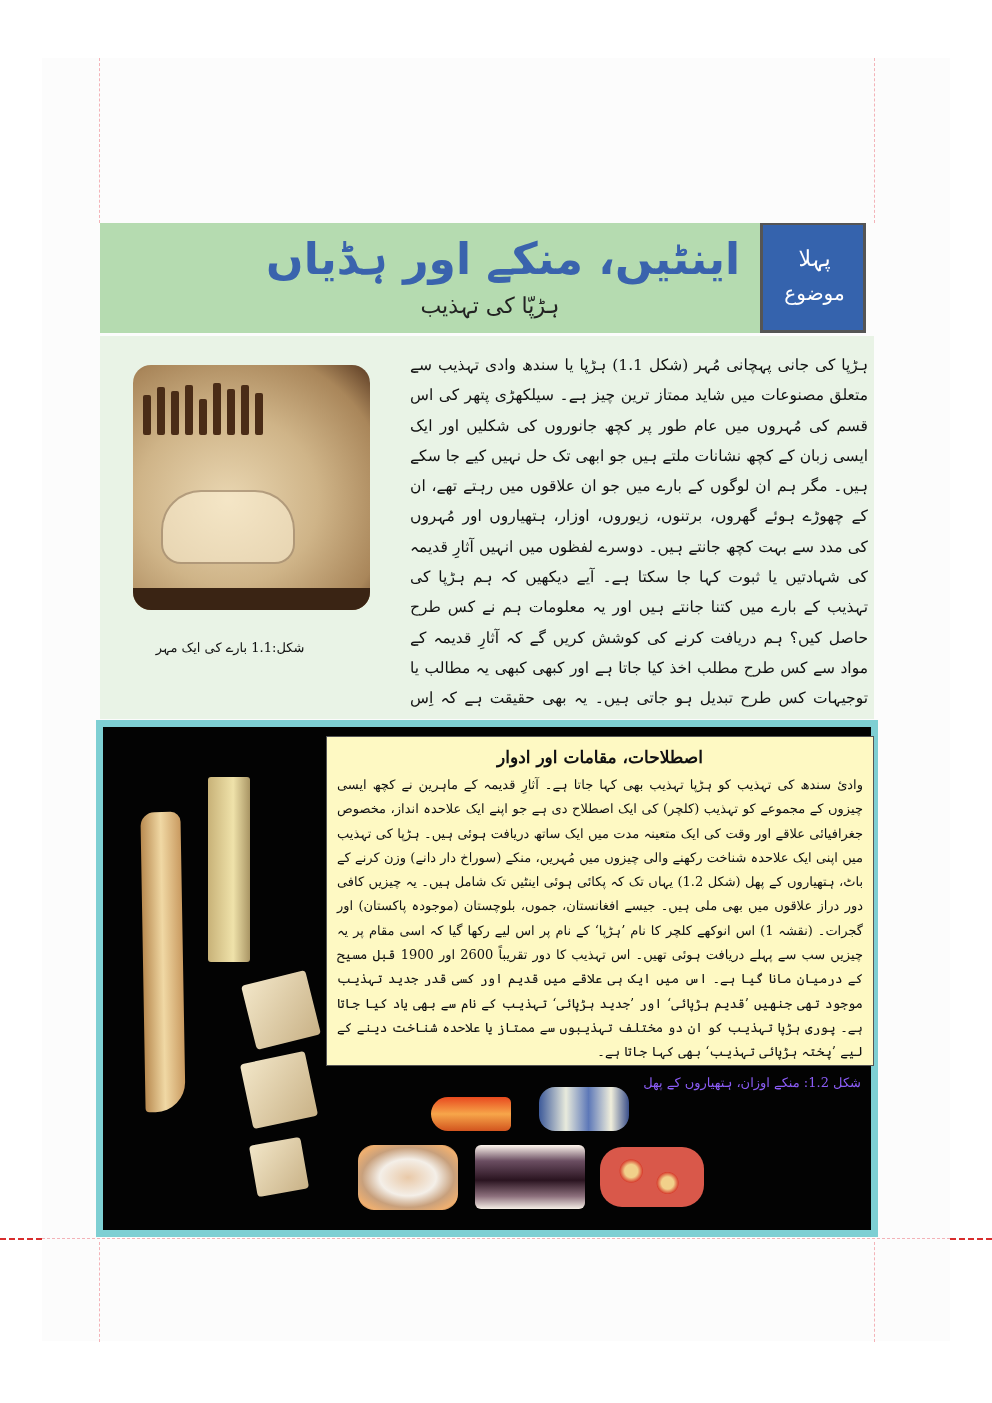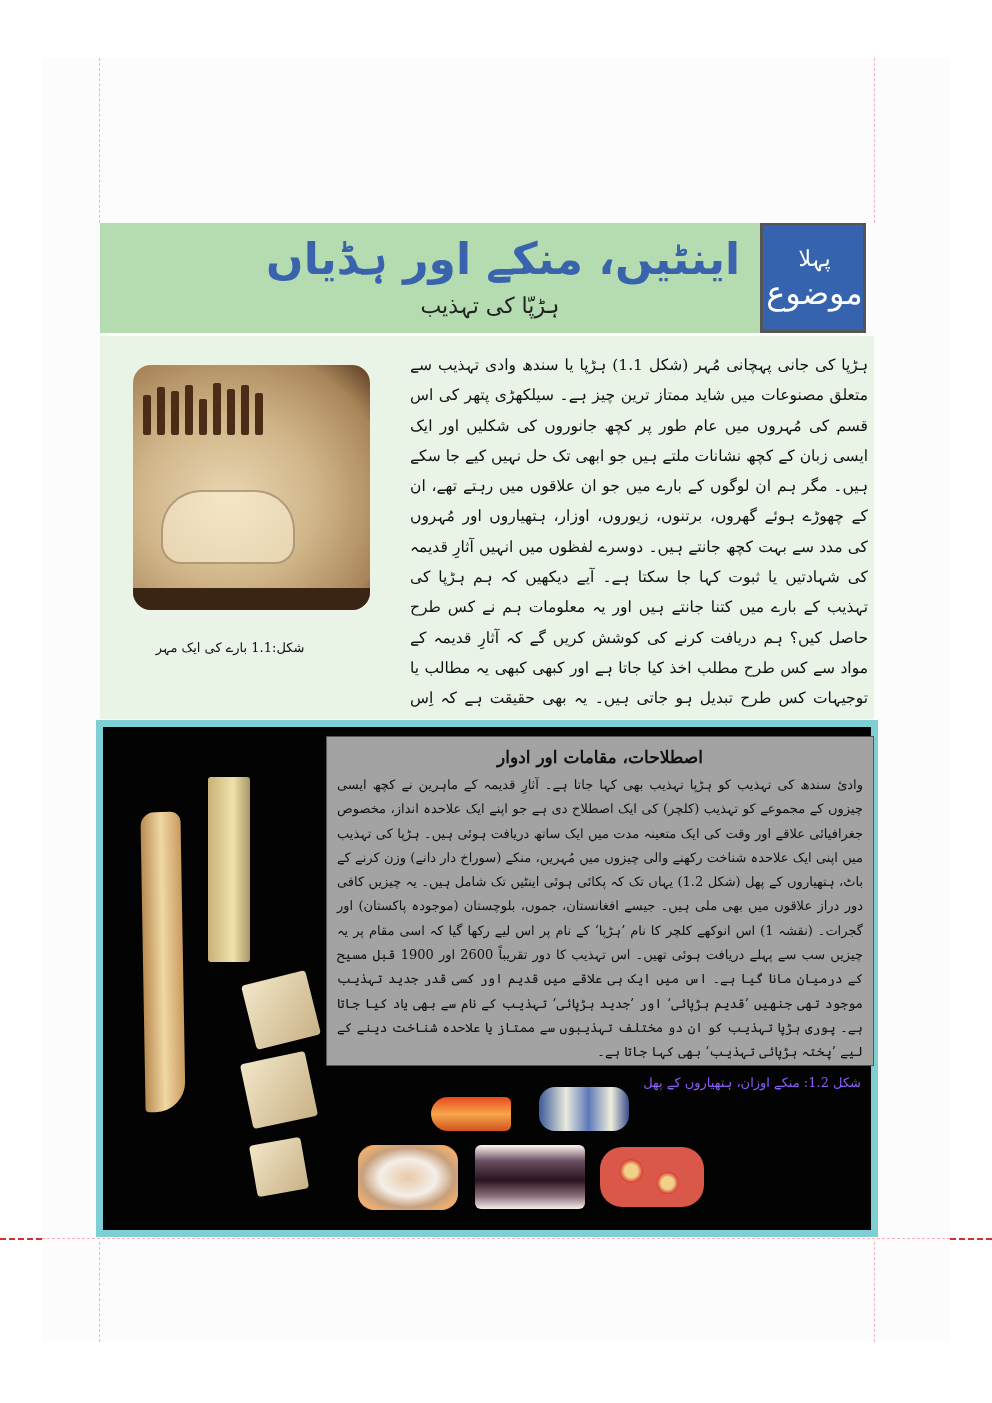--- a/index.html
+++ b/index.html
@@ -41,21 +41,21 @@
   }
   .topic-badge {
     position: absolute; left: 760px; top: 223px; width: 106px; height: 110px;
     background: #3563ad; box-shadow: -3px 2px 0 #555 inset;
     border-left: 3px solid #555; border-bottom: 3px solid #555;
     box-sizing: border-box;
     display: flex; flex-direction: column; align-items: center; justify-content: center;
     color: #fff; font-family: "DejaVu Serif", serif; direction: rtl;
   }
   .topic-badge .l1 { font-size: 22px; line-height: 32px; }
-  .topic-badge .l2 { font-size: 32px; line-height: 36px; text-align: center; }
+  .topic-badge .l2 { font-size: 20px; line-height: 36px; text-align: center; }
 
   
   .intro {
     position: absolute; left: 100px; top: 336px; width: 774px; height: 383px;
     background: #e9f3e6;
   }
   .seal {
     position: absolute; left: 133px; top: 365px; width: 237px; height: 245px;
     border-radius: 18px;
     background:
@@ -92,21 +92,21 @@
   
   .feature {
     position: absolute; left: 96px; top: 720px; width: 782px; height: 517px;
     background: #7ecfd3; box-sizing: border-box; padding: 7px;
   }
   .feature-inner {
     position: relative; width: 100%; height: 100%; background: #030303;
   }
   .box {
     position: absolute; left: 223px; top: 9px; width: 548px; height: 330px;
-    background: #a3a3a3; border: 1px solid #555; box-sizing: border-box;
+    background: #fef9c3; border: 1px solid #555; box-sizing: border-box;
     direction: rtl;
   }
   .box h2 {
     margin: 10px 0 6px; text-align: center;
     font-family: "DejaVu Serif", serif; font-weight: bold; font-size: 17px; color: #111;
   }
   .box p {
     margin: 0 10px; text-align: justify; text-align-last: right;
     font-family: "DejaVu Serif", serif; font-size: 13px; line-height: 24.3px; color: #111;
   }

